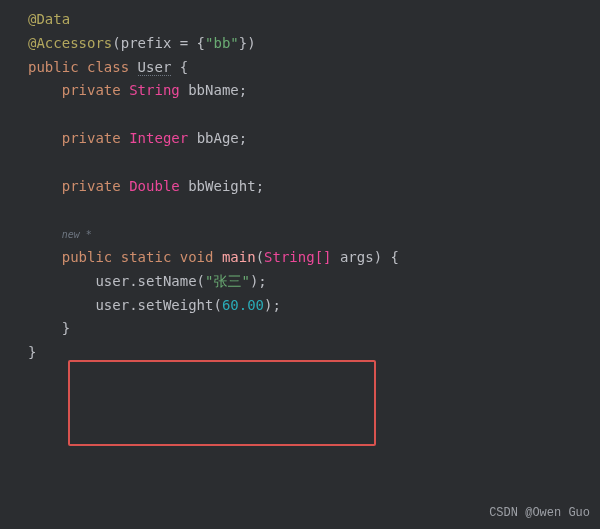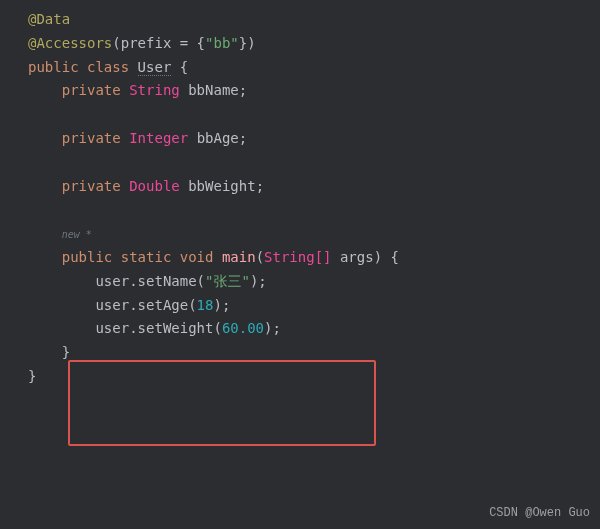--- a/index.html
+++ b/index.html
@@ -60,21 +60,20 @@
   <div class="line"><span class="keyword">public</span> <span class="keyword">class</span> <span class="classname">User</span> <span class="punct">{</span></div>
   <div class="line">    <span class="keyword">private</span> <span class="type">String</span> <span class="identifier">bbName</span><span class="punct">;</span></div>
   <div class="line"> </div>
   <div class="line">    <span class="keyword">private</span> <span class="type">Integer</span> <span class="identifier">bbAge</span><span class="punct">;</span></div>
   <div class="line"> </div>
   <div class="line">    <span class="keyword">private</span> <span class="type">Double</span> <span class="identifier">bbWeight</span><span class="punct">;</span></div>
   <div class="line"> </div>
   <div class="line">    <span class="comment-hint">new *</span></div>
   <div class="line">    <span class="keyword">public</span> <span class="keyword">static</span> <span class="keyword">void</span> <span class="method-def">main</span><span class="paren">(</span><span class="type">String[]</span> <span class="identifier">args</span><span class="paren">)</span> <span class="punct">{</span></div>
   <div class="line">        <span class="identifier">user</span><span class="punct">.</span><span class="method-call">setName</span><span class="paren">(</span><span class="string">"张三"</span><span class="paren">);</span></div>
-  <div class="line">        <span class="identifier">user</span><span class="punct">.</span><span class="method-call">setAge</span><span class="paren">(</span><span class="number">18</span><span class="paren">);</span></div>
   <div class="line">        <span class="identifier">user</span><span class="punct">.</span><span class="method-call">setWeight</span><span class="paren">(</span><span class="number">60.00</span><span class="paren">);</span></div>
   <div class="line">    <span class="punct">}</span></div>
   <div class="line"><span class="punct">}</span></div>
 </div>
 
 <div class="highlight-box"></div>
 
 <div class="watermark">CSDN @Owen Guo</div>
 
 </body></html>

